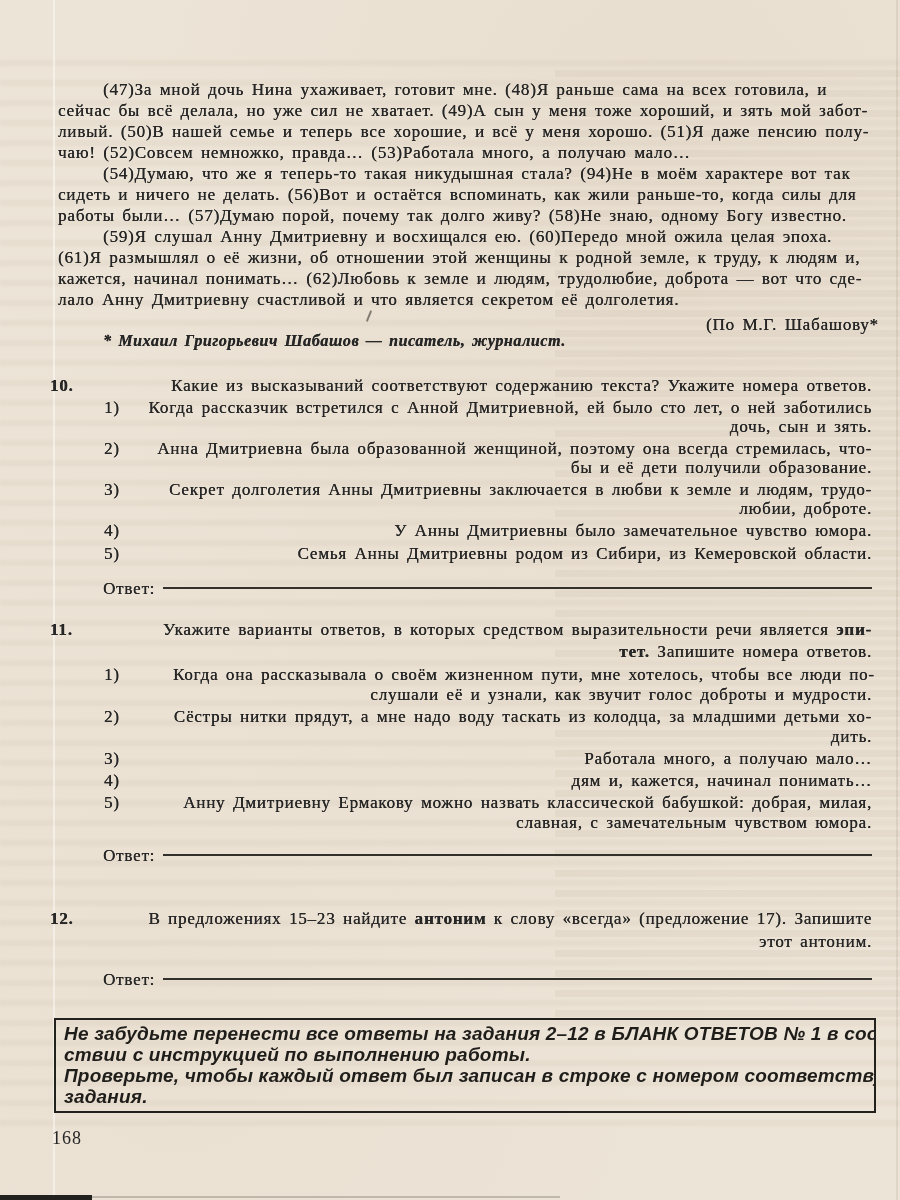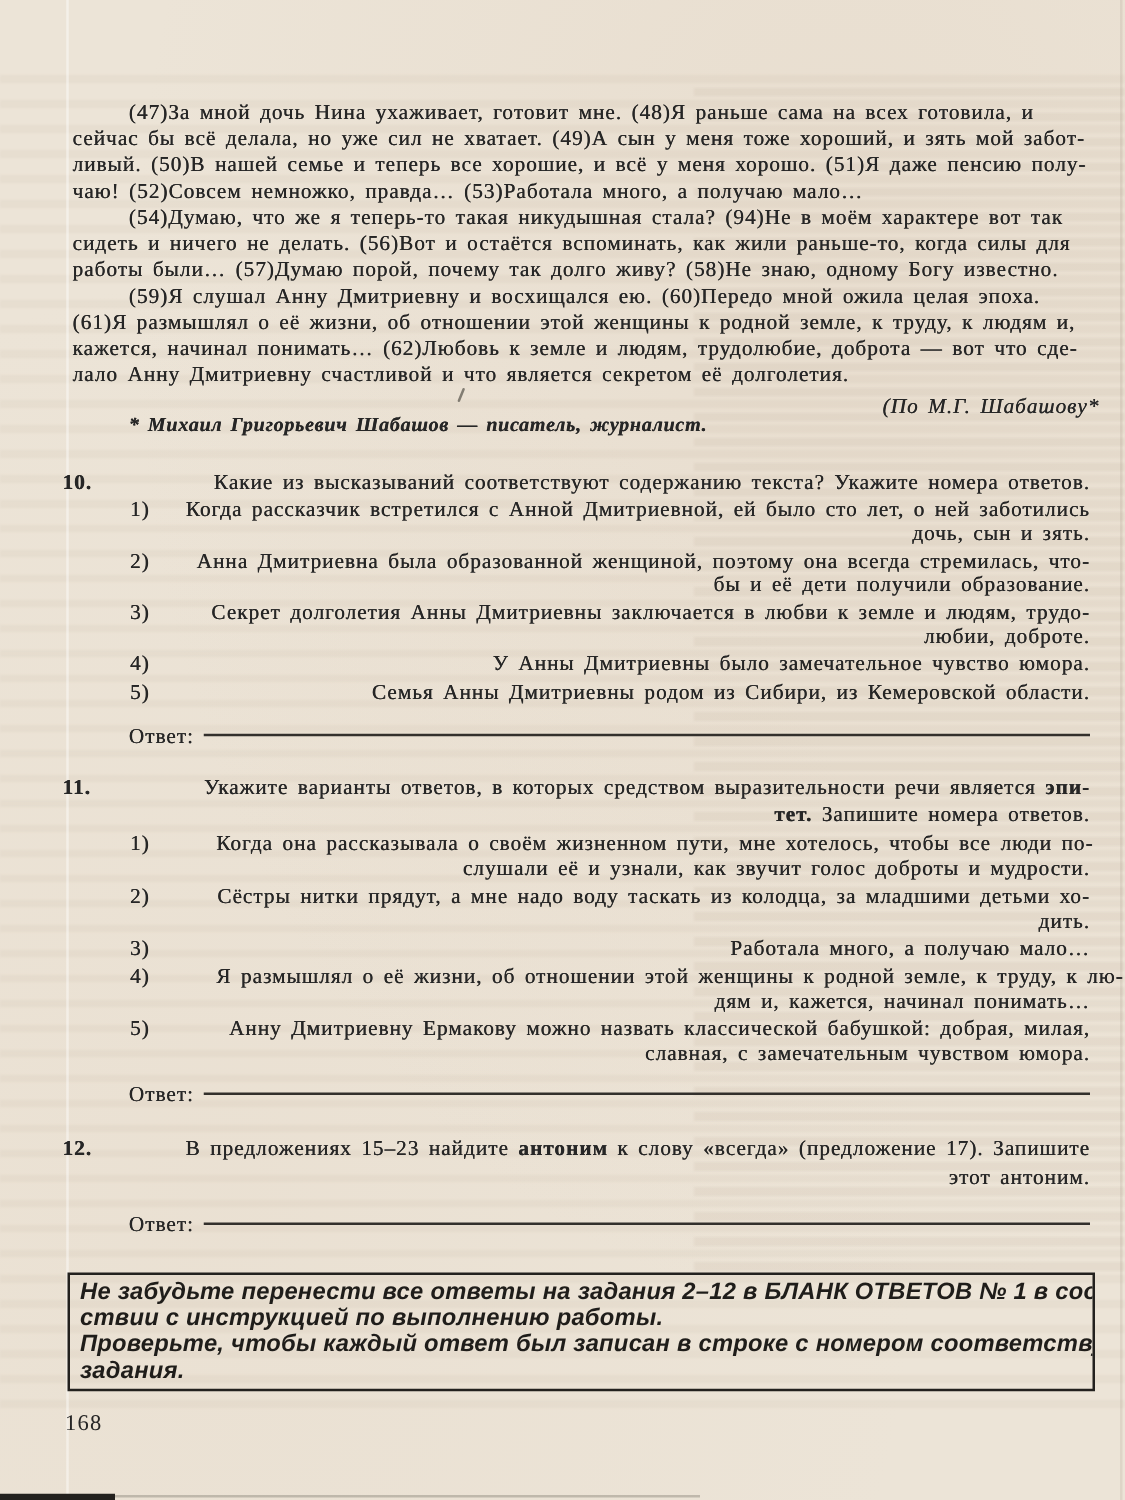--- a/index.html
+++ b/index.html
@@ -28,21 +28,21 @@
   .pencil-mark{position:absolute;left:368px;top:310px;width:2px;height:12px;background:#4a463f;
     transform:rotate(22deg);border-radius:1px;opacity:.65;}
 
   
   .txt{font-size:17px;letter-spacing:0.8px;word-spacing:2.5px;
     text-shadow:0.25px 0 0 currentColor;}
   .pline{white-space:nowrap;line-height:21px;height:21px;}
   .indent{padding-left:45px;}
 
   .passage{position:absolute;left:58px;top:79px;width:842px;}
-  .attribution{position:absolute;left:706px;top:314px;white-space:nowrap;line-height:21px;font-style:italic;}
+  .attribution{position:absolute;left:706px;top:314px;white-space:nowrap;line-height:21px;}
   .footnote{position:absolute;left:103px;top:331px;white-space:nowrap;line-height:20px;
     font-weight:bold;font-style:italic;font-size:16px;letter-spacing:0.6px;word-spacing:2px;
     text-shadow:0.2px 0 0 currentColor;}
 
   
   .task{position:absolute;left:50px;width:822px;}
   .task-head{display:flex;}
   .task-num{width:53px;font-weight:bold;flex:none;}
   .prompt{flex:1;min-width:0;}
   .tline{white-space:nowrap;text-align:right;}
@@ -168,21 +168,20 @@
     </div>
     <div class="opt">
       <div class="opt-num">3)</div>
       <div class="opt-text">
         <div class="tline">Работала много, а получаю мало…</div>
       </div>
     </div>
     <div class="opt">
       <div class="opt-num">4)</div>
       <div class="opt-text">
-        <div class="tline">Я размышлял о её жизни, об отношении этой женщины к родной земле, к труду, к лю-</div>
         <div class="tline">дям и, кажется, начинал понимать…</div>
       </div>
     </div>
     <div class="opt">
       <div class="opt-num">5)</div>
       <div class="opt-text">
         <div class="tline">Анну Дмитриевну Ермакову можно назвать классической бабушкой: добрая, милая,</div>
         <div class="tline">славная, с замечательным чувством юмора.</div>
       </div>
     </div>

